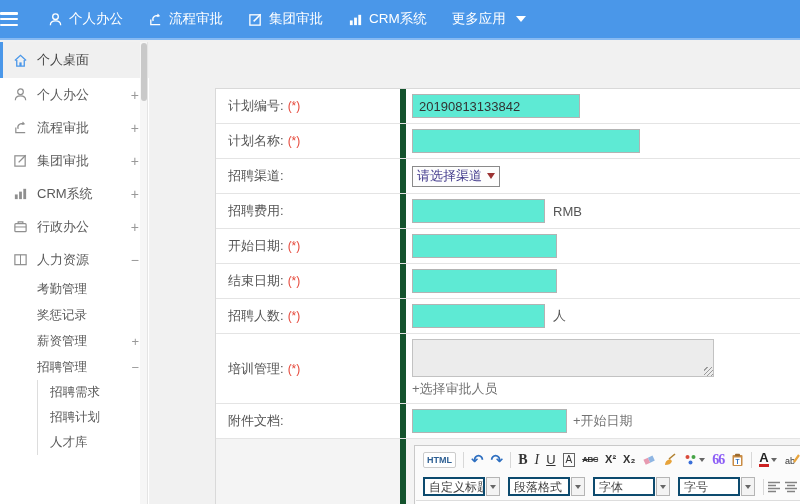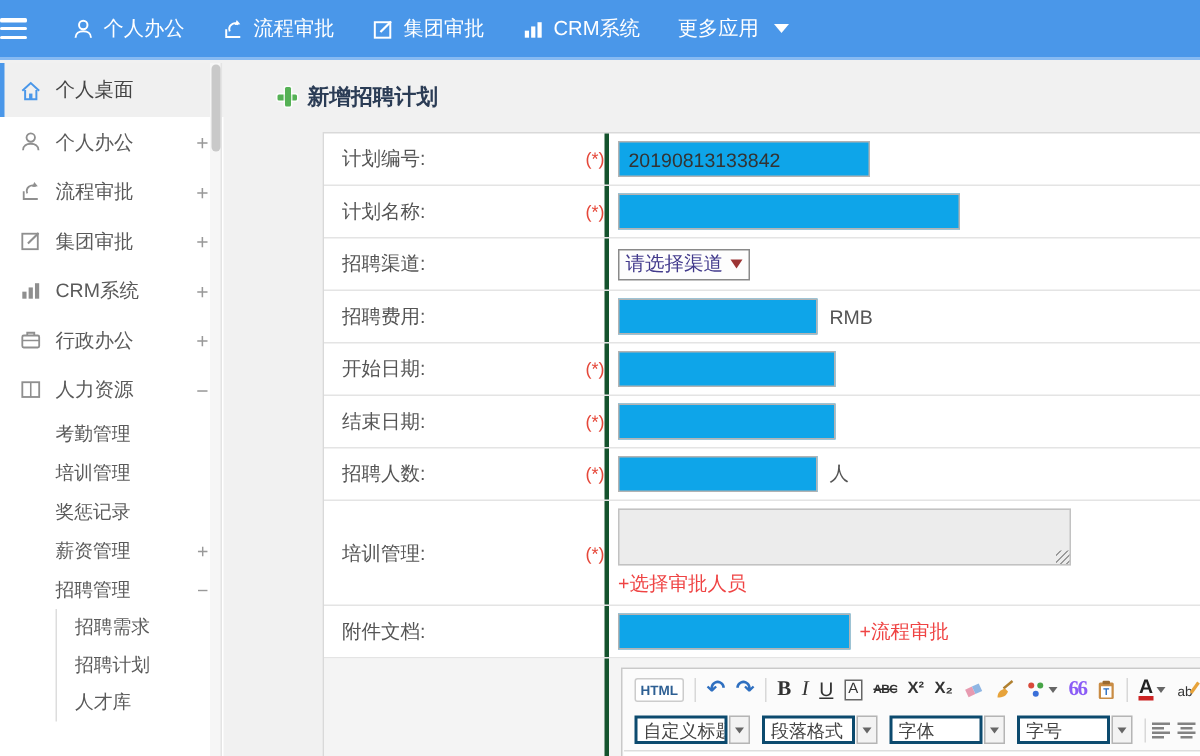--- a/index.html
+++ b/index.html
@@ -37,28 +37,28 @@
   .page-title { position:absolute; top:13px; left:36px; display:flex; align-items:center; gap:7px; }
   .page-title .ttl { font-size:14.5px; font-weight:bold; color:#2b3c55; }
   .plus-ico { position:relative; width:13px; height:13px; display:inline-block; }
   .plus-ico::before { content:""; position:absolute; left:0; top:4.5px; width:13px; height:4px; background:#55b155; border-radius:1px; box-shadow:0 0 0 1px rgba(255,255,255,.8); }
   .plus-ico::after { content:""; position:absolute; left:4.5px; top:0; width:4px; height:13px; background:#55b155; border-radius:1px; box-shadow:0 0 0 1px rgba(255,255,255,.8); }
 
   
   .ftable { position:absolute; top:46px; left:66px; width:700px; background:#fff; border:1px solid #d9d9d9; }
   .trow { display:flex; border-bottom:1px solid #e4e4e4; min-height:35px; }
   .trow:last-child { border-bottom:none; background:#f4f4f4; height:130px; }
-  .tlabel { flex:0 0 190px; border-right:3px solid #14532d; display:flex; align-items:center; padding-left:12px; font-size:13px; color:#555;justify-content:space-between; }
+  .tlabel { flex:0 0 190px; border-right:6px solid #14532d; display:flex; align-items:center; padding-left:12px; font-size:13px; color:#555; }
   .req { color:#e5483a; font-size:12px; margin-left:4px; }
   .tfield { flex:1; display:flex; align-items:center; padding:5px 0 5px 6px; gap:8px; }
   .tfield.col { flex-direction:column; align-items:flex-start; justify-content:center; gap:3px; }
-  .txt { height:24px; border:1px solid #b3b3b3; background:#0ea5e9; font-size:13px; color:#333; padding:0 6px; font-family:inherit; }
+  .txt { height:24px; border:1px solid #b3b3b3; background:#5eead4; font-size:13px; color:#333; padding:0 6px; font-family:inherit; }
   .w168{width:168px}.w228{width:228px}.w133{width:133px}.w145{width:145px}.w155{width:155px}
   .suffix { color:#555; font-size:13px; }
-  .link { color:#ef4444; font-size:13px; text-decoration:none; cursor:pointer; }
+  .link { color:#737373; font-size:13px; text-decoration:none; cursor:pointer; }
   .sel { display:inline-flex; align-items:center; height:21px; border:1px solid #8a8a8a; background:#fdfdfd; padding:0 4px 0 4px; cursor:pointer; }
   .sel .sel-txt { color:#423a8c; font-size:13px; }
   .sel .sel-caret { width:0; height:0; border-left:4px solid transparent; border-right:4px solid transparent; border-top:6px solid #9c3434; margin-left:5px; }
   .tawrap { position:relative; width:302px; height:54px; }
   .tawrap textarea { width:100%; height:100%; background:#ececec; border:1px solid #c2c2c2; resize:none; }
   .grip { position:absolute; right:1px; bottom:1px; width:9px; height:9px; background:
       repeating-linear-gradient(135deg, transparent 0 2px, #9a9a9a 2px 3px); cursor:nwse-resize; }
 
   
   .editor { margin:1px 0 0 2px; width:560px; height:122px; background:#fbfbfb; border:1px solid #c9c9c9; display:flex; flex-direction:column; }
@@ -220,23 +220,20 @@
         </svg>
       </span>
     <span class="slabel">人力资源</span>
     <span class="exp">−</span>
   </div>
 
   <div class="sub1">
       <span class="slabel">考勤管理</span>
     </div>
   <div class="sub1">
-      <span class="slabel">培训管理</span>
-    </div>
-  <div class="sub1">
       <span class="slabel">奖惩记录</span>
     </div>
   <div class="sub1">
       <span class="slabel">薪资管理</span>
       <span class="exp">+</span>
     </div>
   <div class="sub1">
       <span class="slabel">招聘管理</span>
       <span class="exp">−</span>
     </div>
@@ -253,24 +250,20 @@
       </div>
   </div>
 </div>
 
 <div class="vscroll">
     <div class="thumb"></div>
   </div>
 
 <div class="content">
 
-  <div class="page-title">
-    <span class="plus-ico"></span>
-    <span class="ttl">新增招聘计划</span>
-  </div>
 
   <div class="ftable">
 
     <div class="trow">
       <div class="tlabel">
           <span>计划编号:</span>
           <span class="req">(*)</span>
         </div>
       <div class="tfield">
           <input class="txt w168" value="20190813133842" style="">
@@ -353,21 +346,21 @@
         <a class="link">+选择审批人员</a>
       </div>
     </div>
 
     <div class="trow" style="height:33px">
       <div class="tlabel">
           <span>附件文档:</span>
         </div>
       <div class="tfield">
           <input class="txt w155" style="">
-          <a class="link" style="margin-left:-2px">+流程审批</a>
+          <a class="link" style="margin-left:-2px">+开始日期</a>
         </div>
     </div>
 
     <div class="trow">
       <div class="tlabel"></div>
       <div class="tfield" style="align-items:flex-start; padding-top:5px;">
         <div class="editor">
 
           <div class="tb">
             <span class="src-btn">HTML</span>

